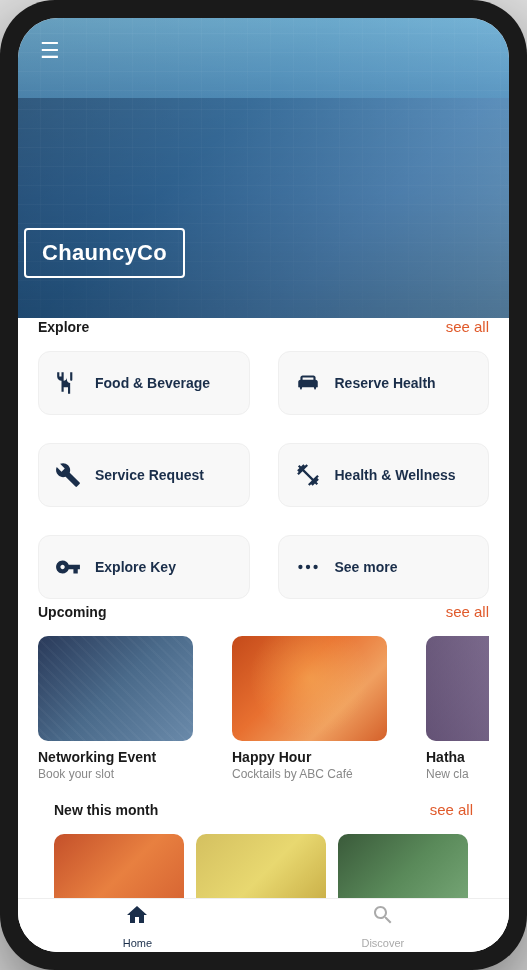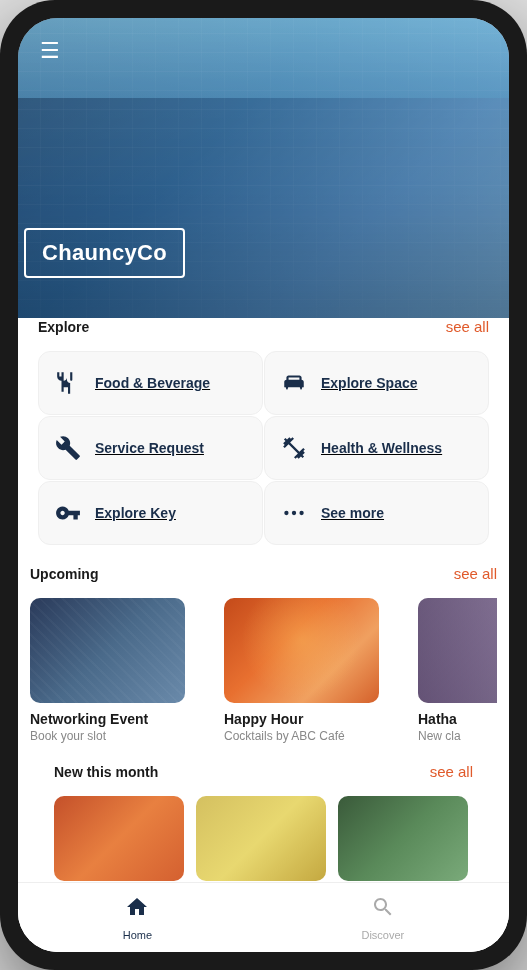--- a/index.html
+++ b/index.html
@@ -115,23 +115,22 @@
     .see-all {
       font-size: 15px;
       color: #e05a2b;
       font-weight: 400;
       cursor: pointer;
     }
     
     .grid-2 {
       display: grid;
       grid-template-columns: 1fr 1fr;
-      gap: 1px;
-      margin-bottom: 20px;
-      text-decoration: underline;
+      gap: 28px;
+      margin-bottom: 4px;
     }
     .grid-item {
       background: #f8f8f8;
       border-radius: 12px;
       padding: 18px 14px;
       display: flex;
       align-items: center;
       gap: 12px;
       cursor: pointer;
       border: 1px solid #efefef;
@@ -146,21 +145,21 @@
       justify-content: center;
     }
     .grid-item-label {
       font-size: 14px;
       font-weight: 600;
       color: #1a2e4a;
       line-height: 1.3;
     }
     
     .upcoming-section {
-      padding: 0 12px;
+      padding: 0 20px;
     }
     .horizontal-scroll {
       display: flex;
       gap: 12px;
       overflow-x: auto;
       padding-bottom: 4px;
       scrollbar-width: none;
     }
     .horizontal-scroll::-webkit-scrollbar { display: none; }
     .event-card {
@@ -241,21 +240,21 @@
     }
     .new-card-3 {
       background: linear-gradient(135deg, #3a5a3a 0%, #5a8a5a 50%, #7aaa7a 100%);
     }
     
     .bottom-nav {
       position: absolute;
       bottom: 18px;
       left: 18px;
       right: 18px;
-      height: 70px;
+      height: 54px;
       background: white;
       border-radius: 0 0 40px 40px;
       display: flex;
       align-items: center;
       justify-content: space-around;
       border-top: 1px solid #eee;
       z-index: 20;
     }
     .nav-item {
       display: flex;
@@ -317,21 +316,21 @@
             </div>
             <span class="grid-item-label">Food &amp; Beverage</span>
           </div>
 
           <div class="grid-item">
             <div class="grid-item-icon">
               <svg class="icon-svg" viewBox="0 0 24 24" xmlns="http://www.w3.org/2000/svg">
                 <path d="M19 9V7c0-1.1-.9-2-2-2H7C5.9 5 5 5.9 5 7v2c-1.1 0-2 .9-2 2v5h1.33L5 18h1l.67-2h10.67L18 18h1l.67-2H21v-5c0-1.1-.9-2-2-2zm-2 0H7V7h10v2z" fill="#1a2e4a"></path>
               </svg>
             </div>
-            <span class="grid-item-label">Explore Space</span>
+            <span class="grid-item-label">Reserve Health</span>
           </div>
 
           <div class="grid-item">
             <div class="grid-item-icon">
               <svg class="icon-svg" viewBox="0 0 24 24" xmlns="http://www.w3.org/2000/svg">
                 <path d="M22.7 19l-9.1-9.1c.9-2.3.4-5-1.5-6.9-2-2-5-2.4-7.4-1.3L9 6 6 9 1.6 4.7C.4 7.1.9 10.1 2.9 12.1c1.9 1.9 4.6 2.4 6.9 1.5l9.1 9.1c.4.4 1 .4 1.4 0l2.3-2.3c.5-.4.5-1.1.1-1.4z" fill="#1a2e4a"></path>
               </svg>
             </div>
             <span class="grid-item-label">Service Request</span>
           </div>

